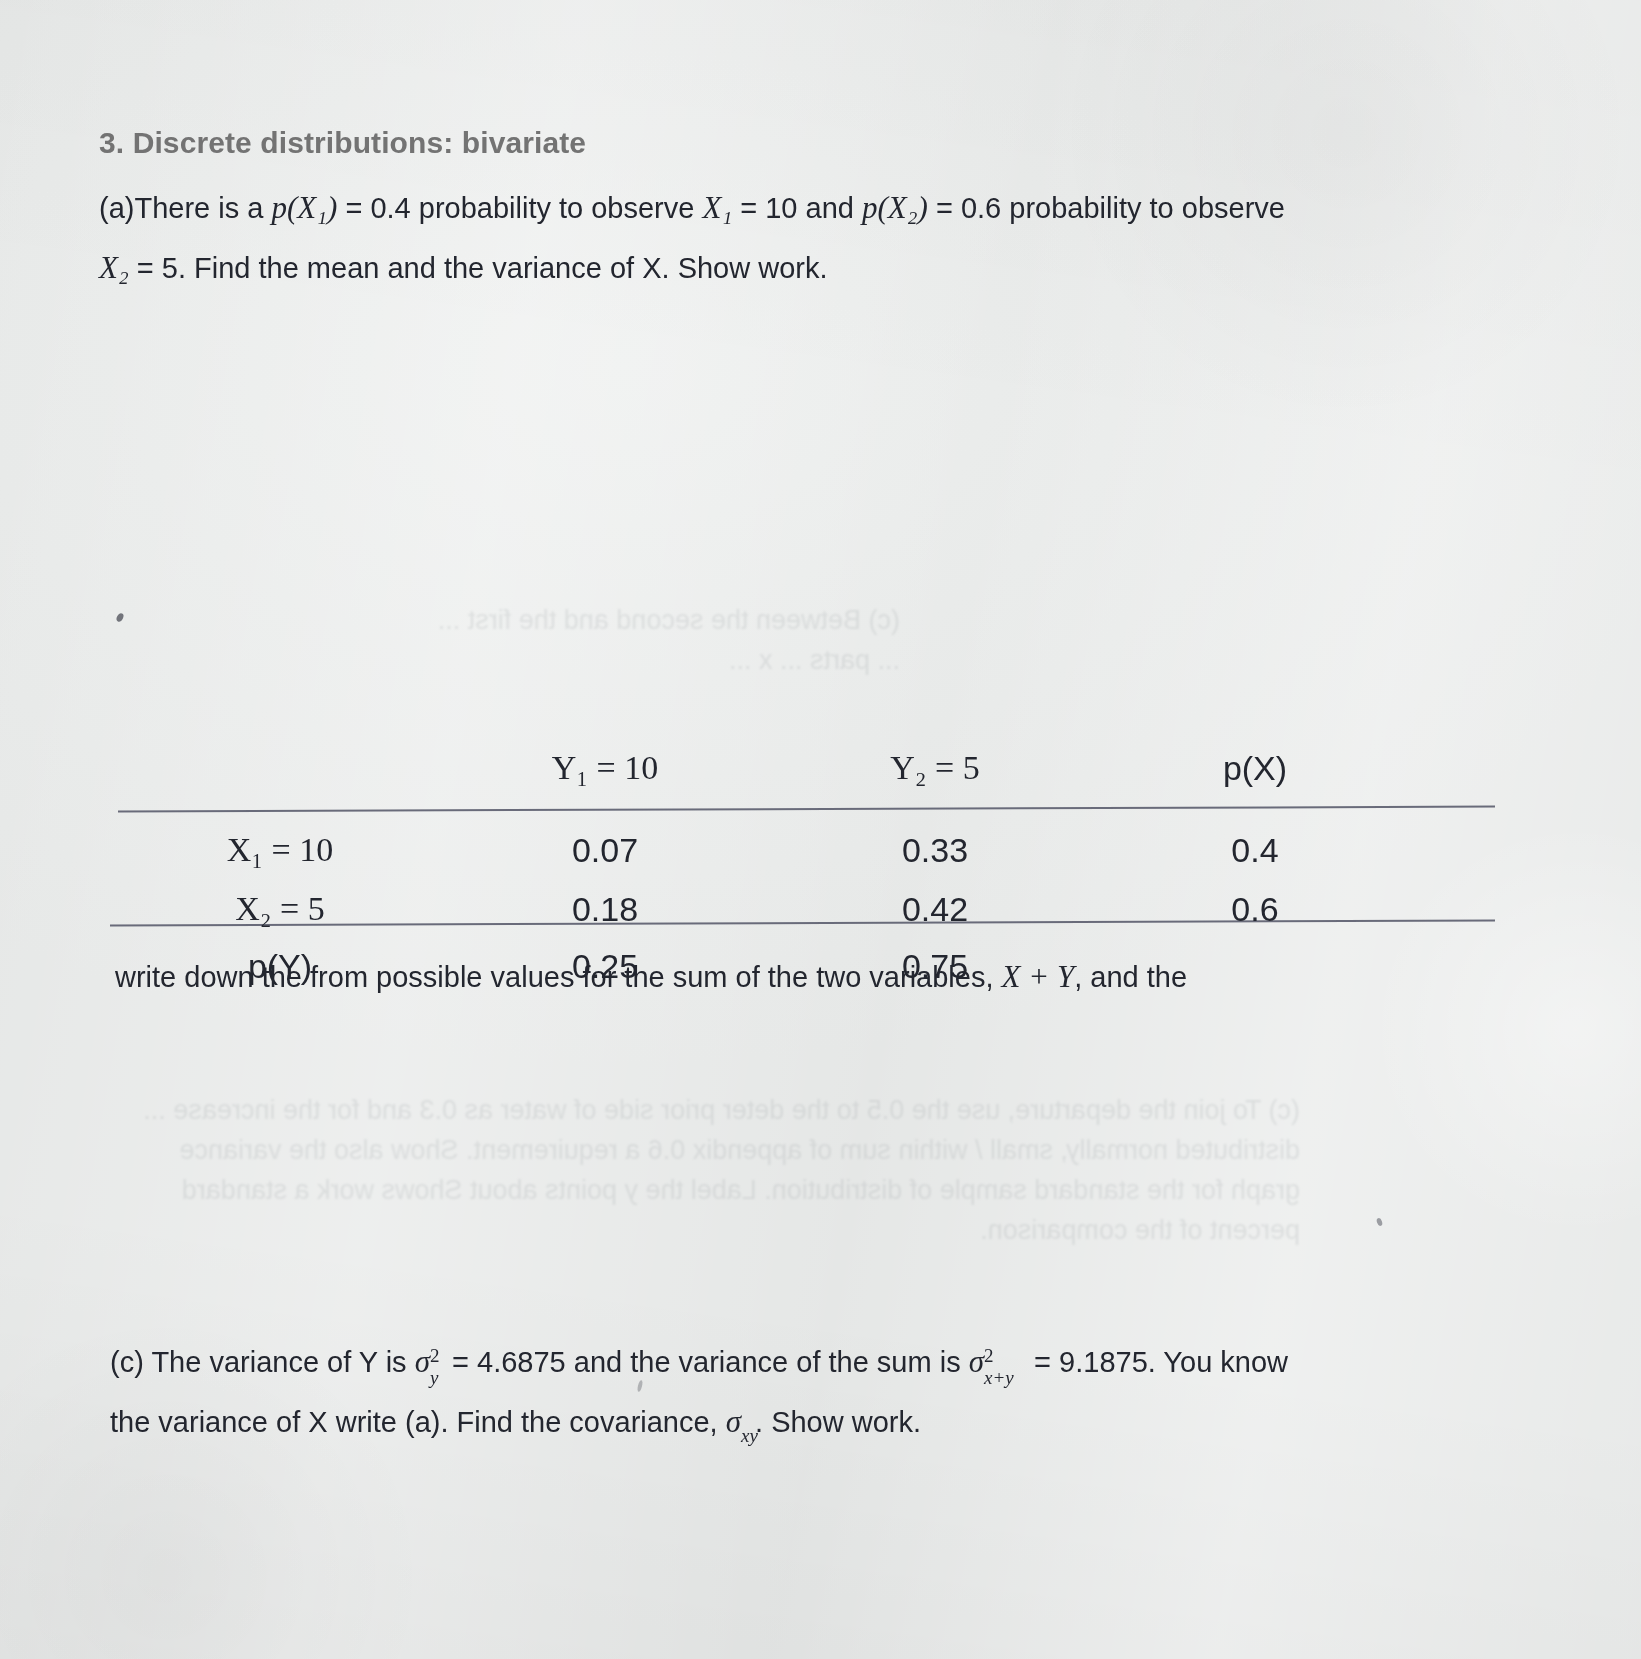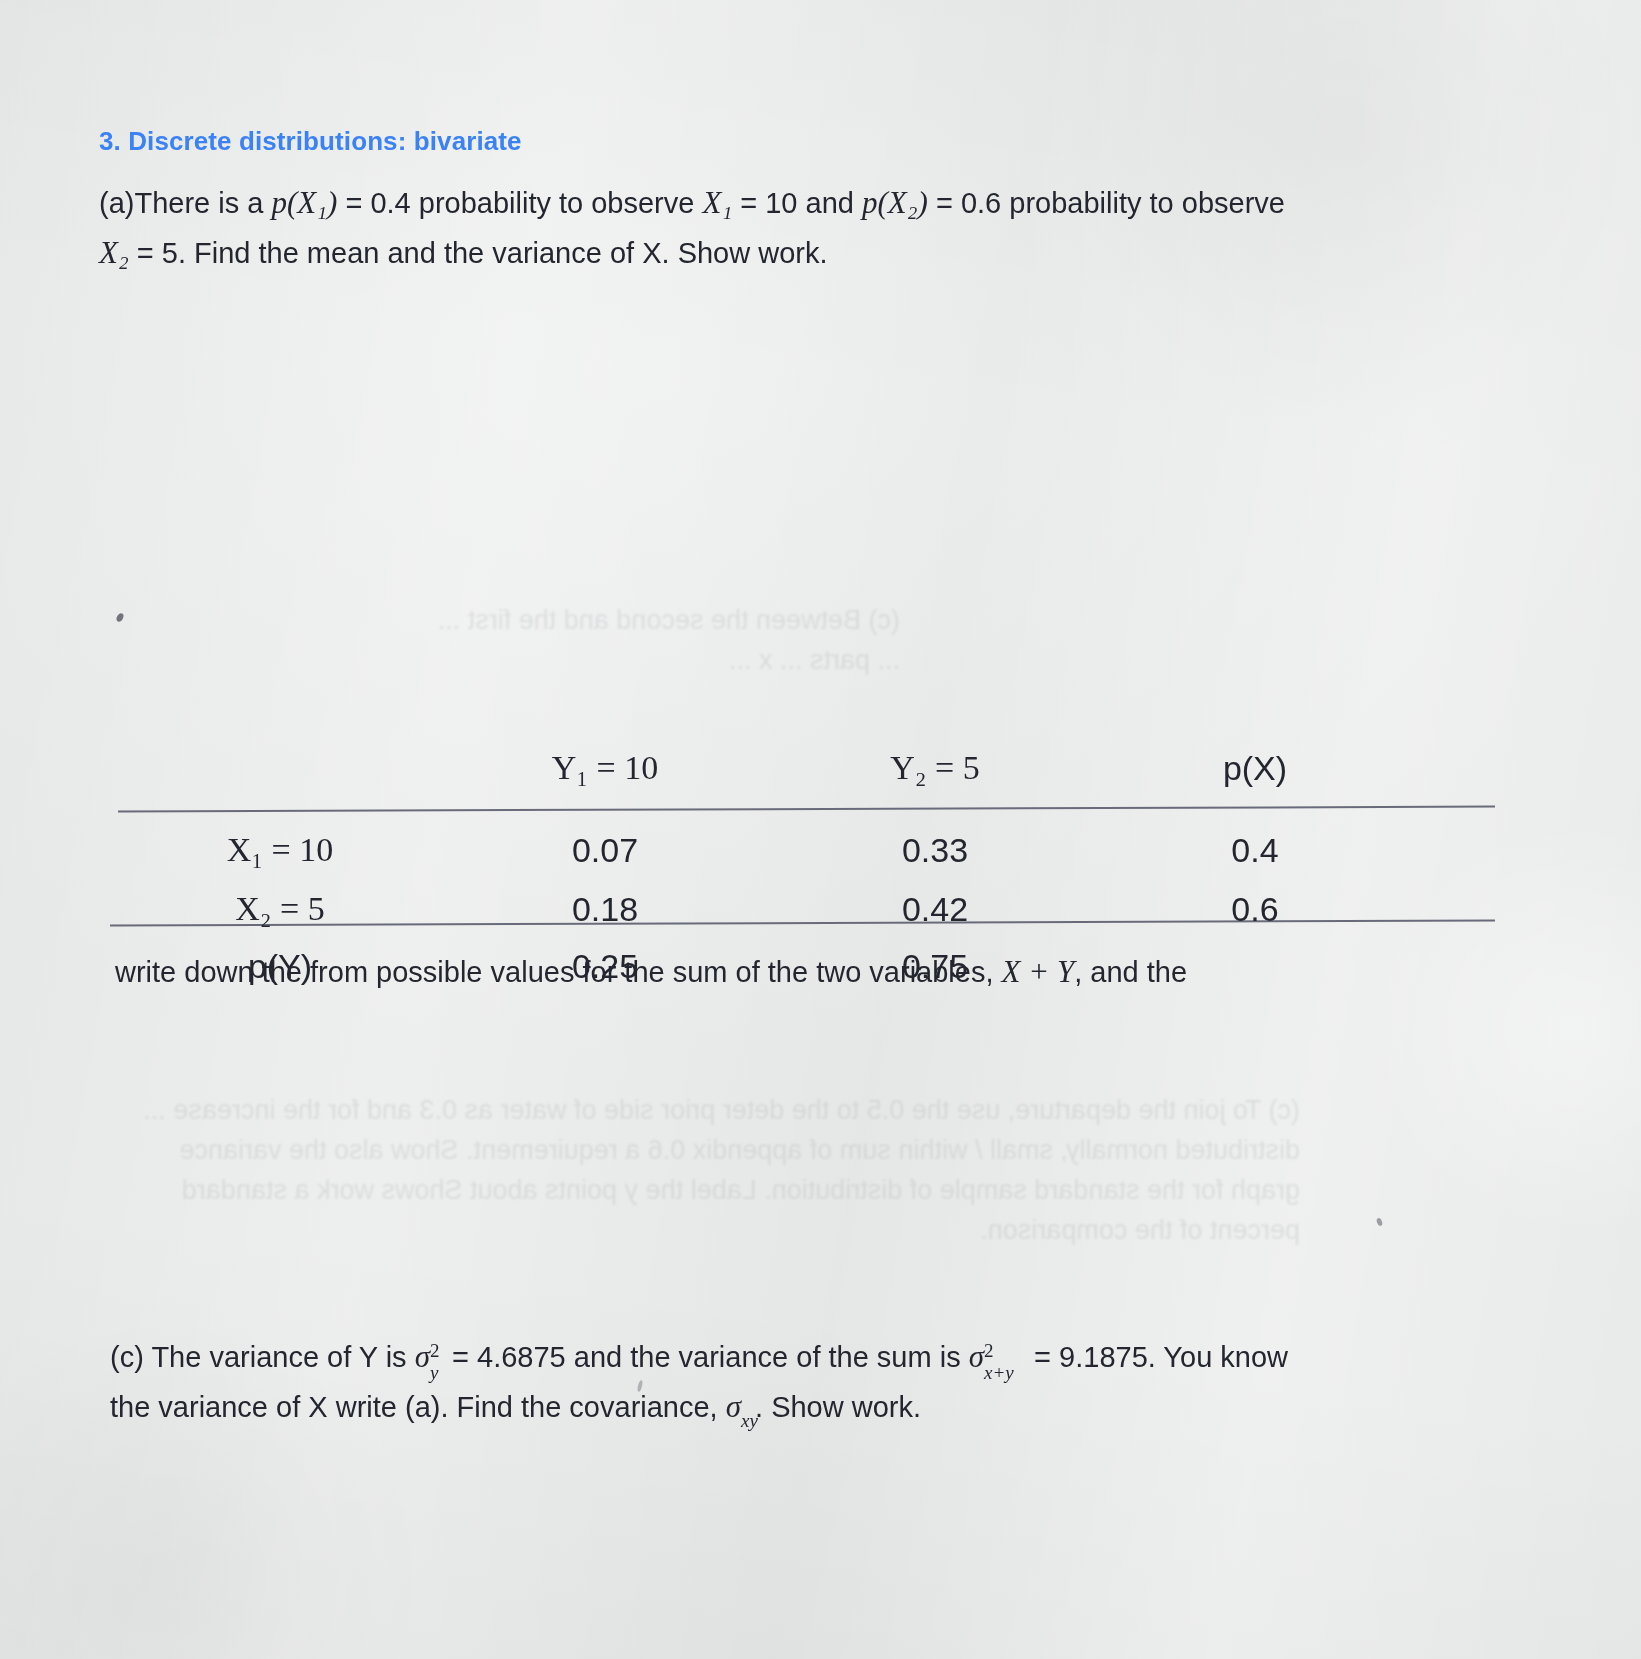--- a/index.html
+++ b/index.html
@@ -48,31 +48,31 @@
     position: absolute;
     inset: 0;
     color: #232630;
   }
 
   
   .heading {
     position: absolute;
     left: 99px;
     top: 126px;
-    font-size: 26px;
+    font-size: 30px;
     font-weight: bold;
     letter-spacing: 0.1px;
-    color: #3b82f6;
+    color: #737373;
     white-space: nowrap;
   }
 
   .para {
     position: absolute;
     font-size: 29px;
-    line-height: 49px;
+    line-height: 59px;
     color: #23262f;
   }
   .para-a { left: 99px; top: 178px; width: 1330px; }
   .para-b { left: 110px; top: 680px; width: 900px; }
   .para-bsum { left: 115px; top: 947px; width: 1340px; }
   .para-c { left: 110px; top: 1332px; width: 1300px; }
 
   
   .mv {
     font-family: "Liberation Serif", "DejaVu Serif", serif;

